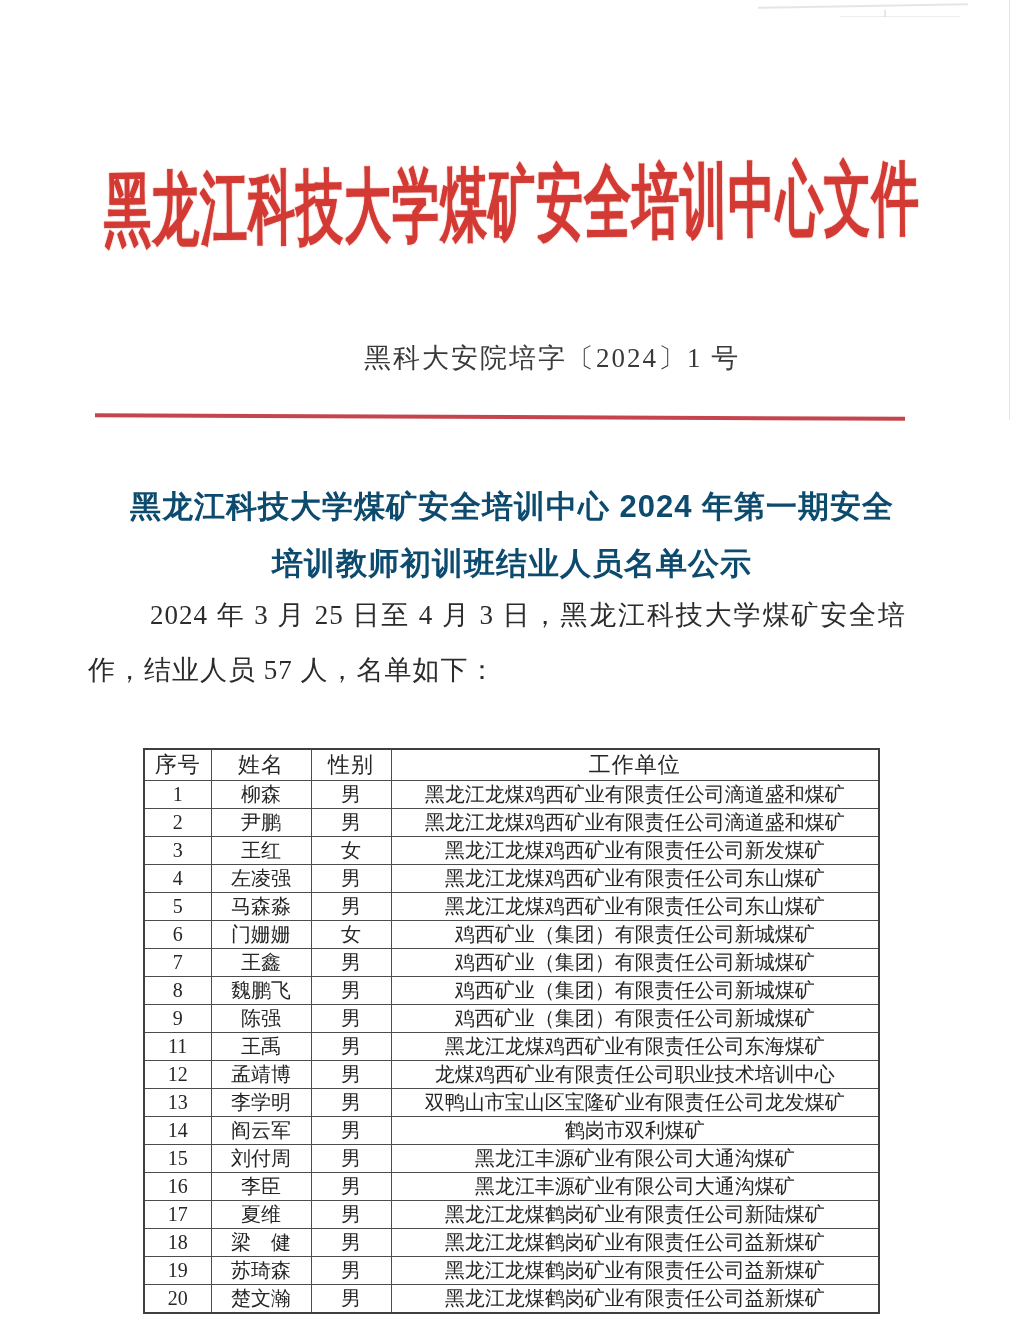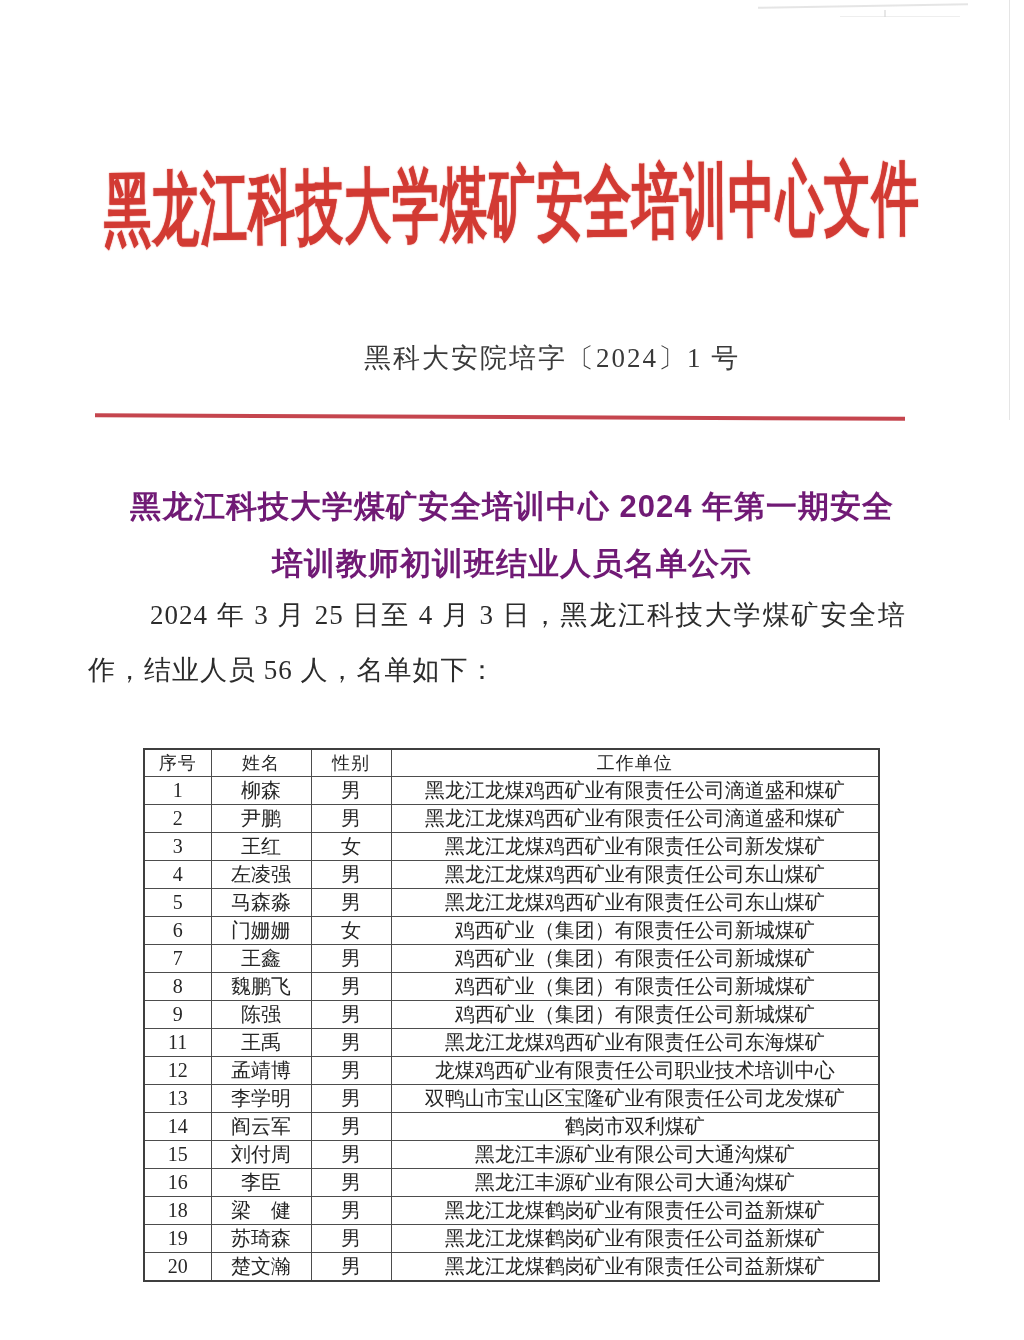--- a/index.html
+++ b/index.html
@@ -40,21 +40,21 @@
     position:absolute;top:415px;left:95px;width:810px;height:4px;
     background:#c5454e;transform:rotate(0.25deg);
   }
 
   .doc-title{
     position:absolute;top:478px;left:60px;right:60px;
     text-align:center;
     font-family:"Liberation Sans","DejaVu Sans",sans-serif;
     font-weight:700;
     font-size:31px;line-height:57px;
-    color:#701a75;
+    color:#0c4a6e;
     letter-spacing:1px;
   }
 
   .body-para{
     position:absolute;top:588px;left:88px;width:818px;
     font-size:27px;color:#2c2c2c;
   }
   .para-line{height:55px;line-height:55px;white-space:nowrap;letter-spacing:1px;}
   .para-line.fill{text-align:justify;text-align-last:justify;white-space:normal;height:55px;overflow:hidden;}
   .para-line.first{text-indent:62px;}
@@ -65,21 +65,21 @@
     font-size:20px;color:#262626;
   }
   table.roster th,table.roster td{
     border:1.5px solid #4d4d4d;
     height:26px;padding:0 2px;
     text-align:center;vertical-align:middle;
     font-weight:normal;
     overflow:hidden;white-space:nowrap;
   }
   table.roster{border:2px solid #3f3f3f;}
-  table.roster th{font-size:18px;letter-spacing:1px;}
+  table.roster th{font-size:22px;letter-spacing:1px;}
 </style>
 </head>
 <body>
 
 <div>
 
   <div class="scan-mark m1"></div>
   <div class="scan-mark m2"></div>
   <div class="scan-mark m3"></div>
   <div class="scan-edge"></div>
@@ -90,21 +90,21 @@
 
   <div class="red-rule"></div>
 
   <div class="doc-title">
     <div>黑龙江科技大学煤矿安全培训中心 2024 年第一期安全</div>
     <div>培训教师初训班结业人员名单公示</div>
   </div>
 
   <div class="body-para">
       <div class="para-line first fill">2024 年 3 月 25 日至 4 月 3 日，黑龙江科技大学煤矿安全培训中</div>
-      <div class="para-line">作，结业人员 56 人，名单如下：</div>
+      <div class="para-line">作，结业人员 57 人，名单如下：</div>
     </div>
 
   <table class="roster">
     <colgroup>
       <col style="width:67px">
         <col style="width:100px">
         <col style="width:80px">
         <col style="width:488px">
     </colgroup>
     <thead>
@@ -200,20 +200,26 @@
           <td>男</td>
           <td>黑龙江丰源矿业有限公司大通沟煤矿</td>
         </tr>
         <tr>
           <td>16</td>
           <td>李臣</td>
           <td>男</td>
           <td>黑龙江丰源矿业有限公司大通沟煤矿</td>
         </tr>
         <tr>
+          <td>17</td>
+          <td>夏维</td>
+          <td>男</td>
+          <td>黑龙江龙煤鹤岗矿业有限责任公司新陆煤矿</td>
+        </tr>
+        <tr>
           <td>18</td>
           <td>梁　健</td>
           <td>男</td>
           <td>黑龙江龙煤鹤岗矿业有限责任公司益新煤矿</td>
         </tr>
         <tr>
           <td>19</td>
           <td>苏琦森</td>
           <td>男</td>
           <td>黑龙江龙煤鹤岗矿业有限责任公司益新煤矿</td>

